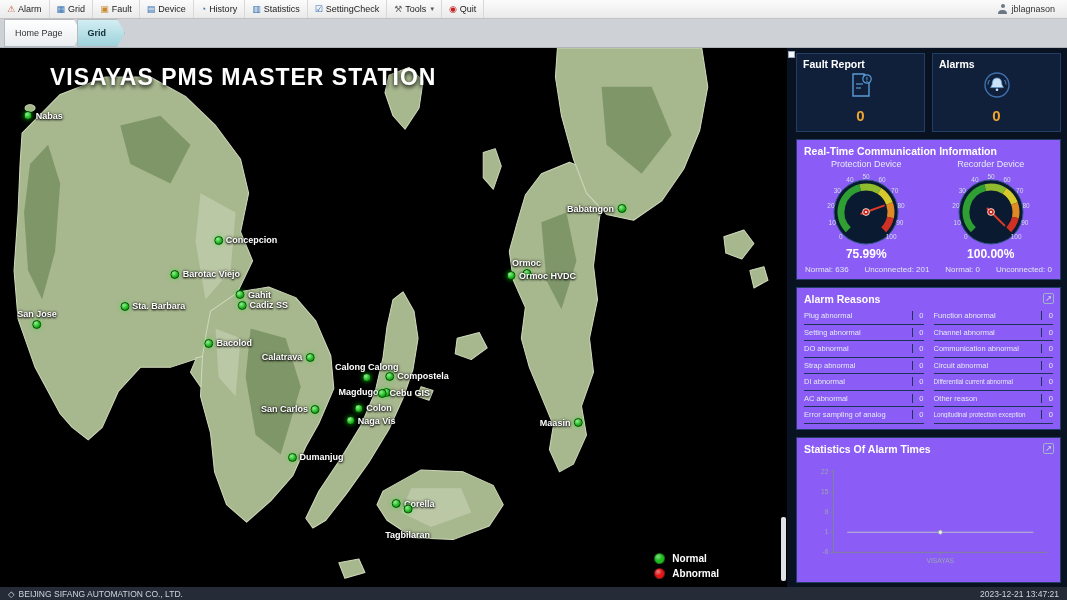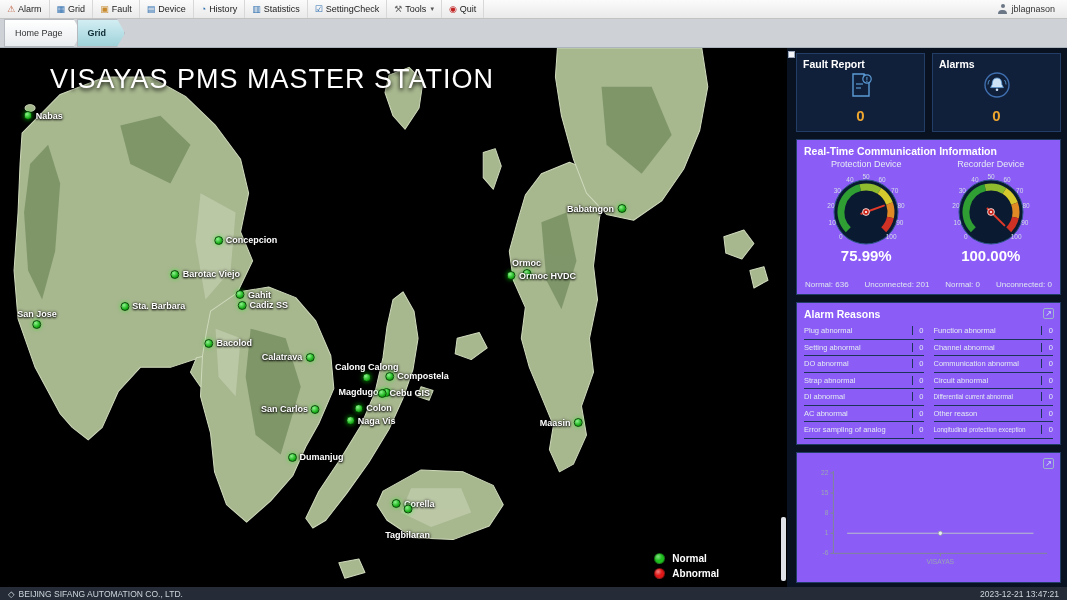--- a/index.html
+++ b/index.html
@@ -30,22 +30,22 @@
     background:linear-gradient(#ffffff,#e9ecef); border:1px solid #b5bac0;
     clip-path:polygon(0 0,calc(100% - 8px) 0,100% 50%,calc(100% - 8px) 100%,0 100%); }
   .tab.active { background:linear-gradient(#d2eef3,#9fd2da); color:#0f2b33; font-weight:bold; }
 
   
   .main { flex:1; display:flex; min-height:0; }
 
   
   .map { flex:1; position:relative; background:#000; overflow:hidden; }
   .islands { position:absolute; inset:0; width:100%; height:100%; }
-  .map-title { position:absolute; top:16px; left:50px; color:#fff; font-size:27px;
-    font-weight:normal; letter-spacing:1px; text-shadow:0 2px 4px #000; white-space:nowrap; }
+  .map-title { position:absolute; top:16px; left:50px; color:#fff; font-size:23px;
+    font-weight:bold; letter-spacing:1px; text-shadow:0 2px 4px #000; white-space:nowrap; }
   .station { position:absolute; transform:translate(-50%,-50%); display:flex;
     align-items:center; gap:3px; z-index:5; }
   .station.pos-left { flex-direction:row-reverse; }
   .station.pos-above { flex-direction:column-reverse; gap:1px; }
   .station.pos-below { flex-direction:column; gap:16px; }
   .dot { width:9px; height:9px; border-radius:50%; flex:0 0 auto;
     background:radial-gradient(circle at 35% 30%, #8df58d, #1db31d 60%, #0c7a0c);
     border:1px solid #064d06; box-shadow:0 0 4px rgba(0,255,0,.5); }
   .slabel { color:#fff; font-weight:bold; font-size:9px; white-space:nowrap;
     text-shadow:0 1px 2px #000, 0 0 3px #000; }
@@ -71,28 +71,28 @@
 
   .sect { background:#8b5cf6; border:1px solid #223e66; padding:5px 7px; position:relative; }
   .sect-title { color:#fff; font-weight:bold; font-size:10.5px; margin-bottom:2px; }
   .ext { position:absolute; top:5px; right:6px; width:11px; height:11px;
     border:1px solid #9fb3cc; border-radius:2px; color:#cfe0f2; font-size:8px;
     line-height:9px; text-align:center; }
 
   .gauge-row { display:flex; justify-content:space-between; }
   .gauge-block { width:50%; display:flex; flex-direction:column; align-items:center; }
   .gauge-label { font-size:9px; color:#e6edf5; margin-bottom:1px; }
-  .gauge-value { font-size:15px; font-weight:bold; color:#fff; margin-top:-3px; }
+  .gauge-value { font-size:12px; font-weight:bold; color:#fff; margin-top:-3px; }
   .gbg { fill:#0a1b31; stroke:#2a5584; stroke-width:1; }
   .gtick { font-size:6.5px; fill:#d4dde8; }
   .gneedle { stroke:#e23a2a; stroke-width:2; stroke-linecap:round; }
   .ghub { fill:#c9251a; stroke:#fff; stroke-width:.8; }
   .ghubdot { fill:#fff; }
   .comm-stats { display:flex; justify-content:space-between; font-size:8px;
-    color:#dfe7f0; margin-top:16px; padding:0 1px; }
+    color:#dfe7f0; margin-top:4px; padding:0 1px; }
 
   .reasons-grid { display:grid; grid-template-columns:1fr 1fr; column-gap:10px; margin-top:3px; }
   .reason-row { display:flex; justify-content:space-between; align-items:center;
     border-bottom:1px solid #1c3458; height:16.5px; }
   .reason-label { font-size:7.5px; color:#e4ebf3; white-space:nowrap; overflow:hidden; }
   .reason-value { font-size:7.5px; color:#e4ebf3; border-left:1px solid #1c3458;
     padding-left:5px; min-width:12px; text-align:right; flex:0 0 auto; }
 
   .stats-sect { flex:1; display:flex; flex-direction:column; }
   .stats-sect svg { margin-top:6px; }
@@ -470,20 +470,21 @@
               </div>
               <div class="reason-row">
                 <span class="reason-label" style="font-size: 6.3px;">Longitudinal protection exception</span>
                 <span class="reason-value">0</span>
               </div>
             </div>
         </div>
       </section>
 
       <section class="sect stats-sect">
+        <div class="sect-title">Statistics Of Alarm Times</div>
         <span class="ext">↗</span>
         <svg id="alarm-chart-svg" width="253" height="112" viewBox="0 0 258 112">
             <line x1="30" y1="6" x2="30" y2="90" class="axis"></line>
             <line x1="30" y1="90" x2="248" y2="90" class="axis"></line>
             <line x1="27" y1="8.0" x2="30" y2="8.0" class="axis"></line>
             <text x="25" y="10" class="ctext" text-anchor="end">22</text>
             <line x1="27" y1="28.5" x2="30" y2="28.5" class="axis"></line>
             <text x="25" y="30.5" class="ctext" text-anchor="end">15</text>
             <line x1="27" y1="49.0" x2="30" y2="49.0" class="axis"></line>
             <text x="25" y="51" class="ctext" text-anchor="end">8</text>

